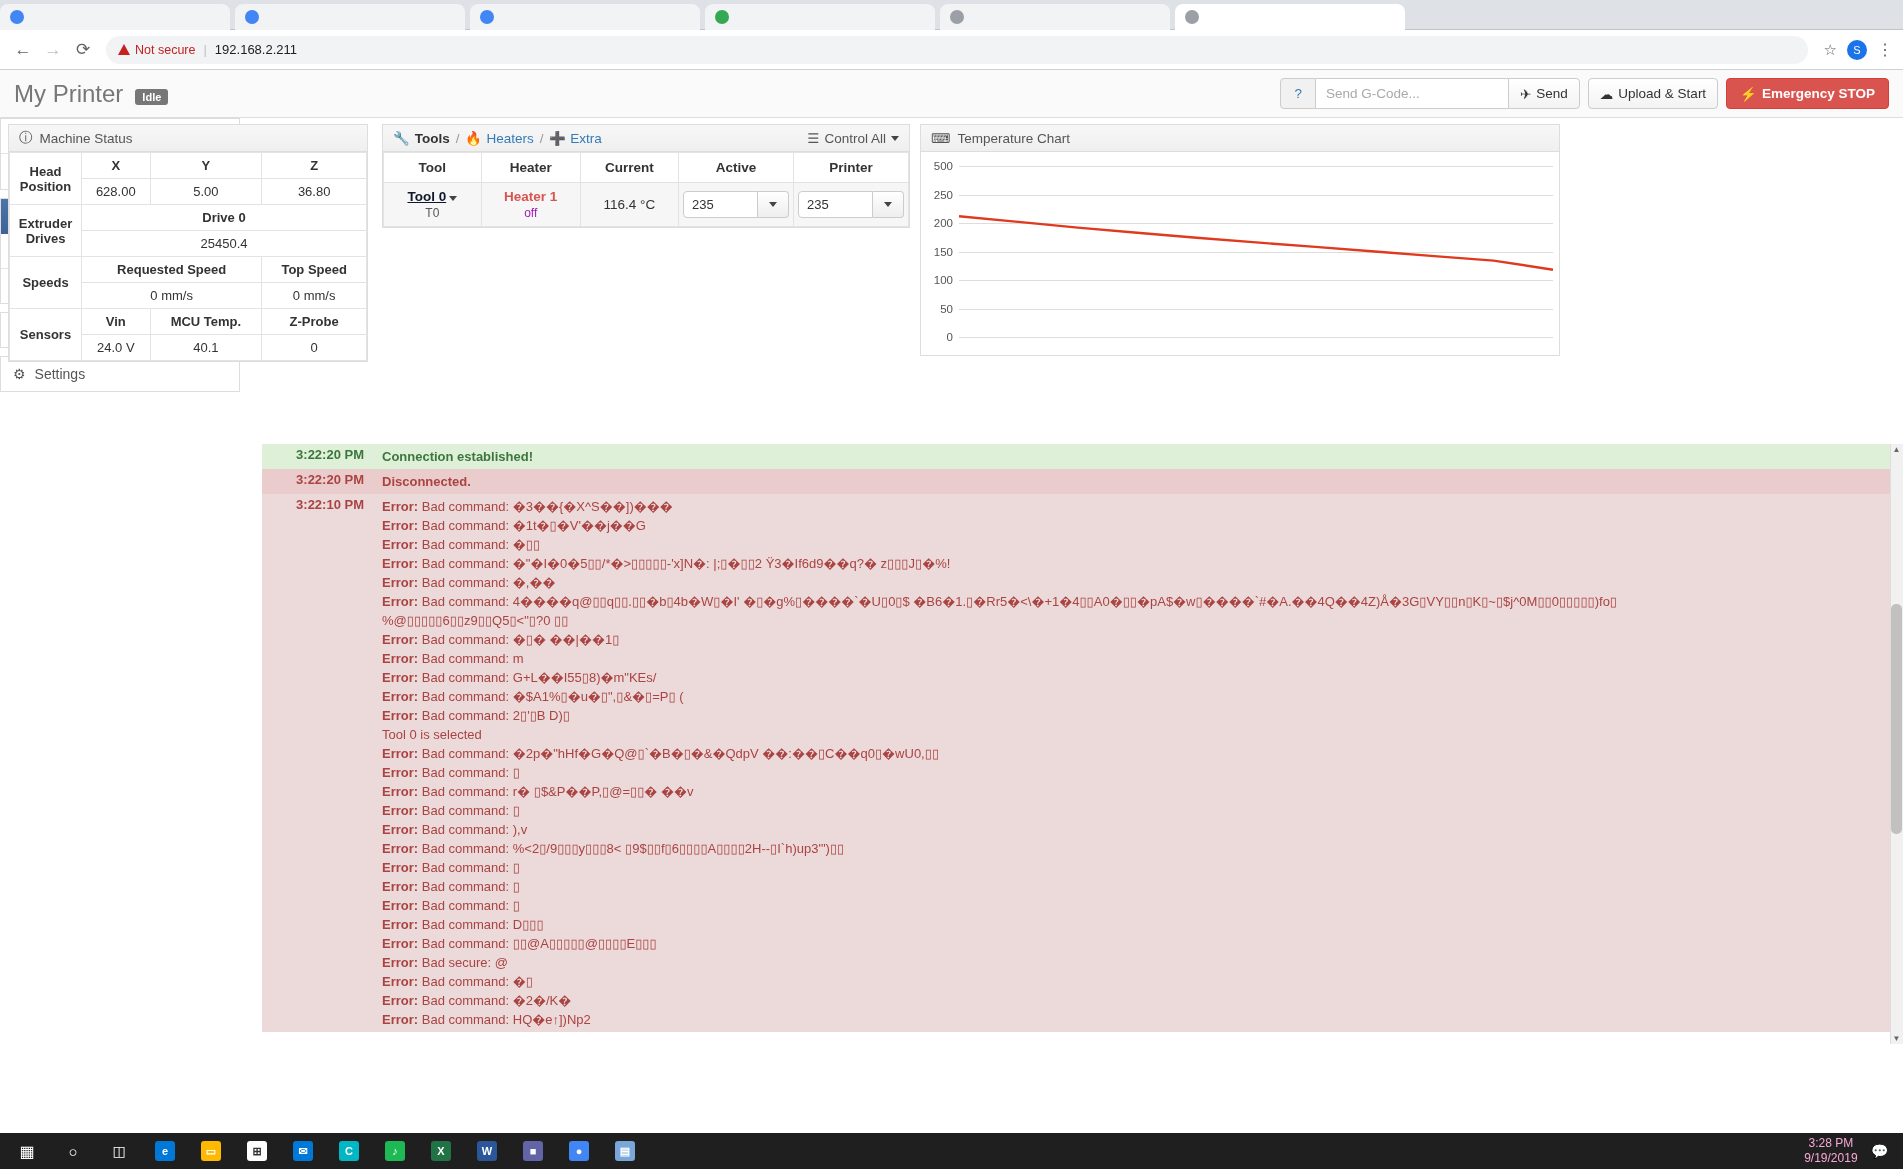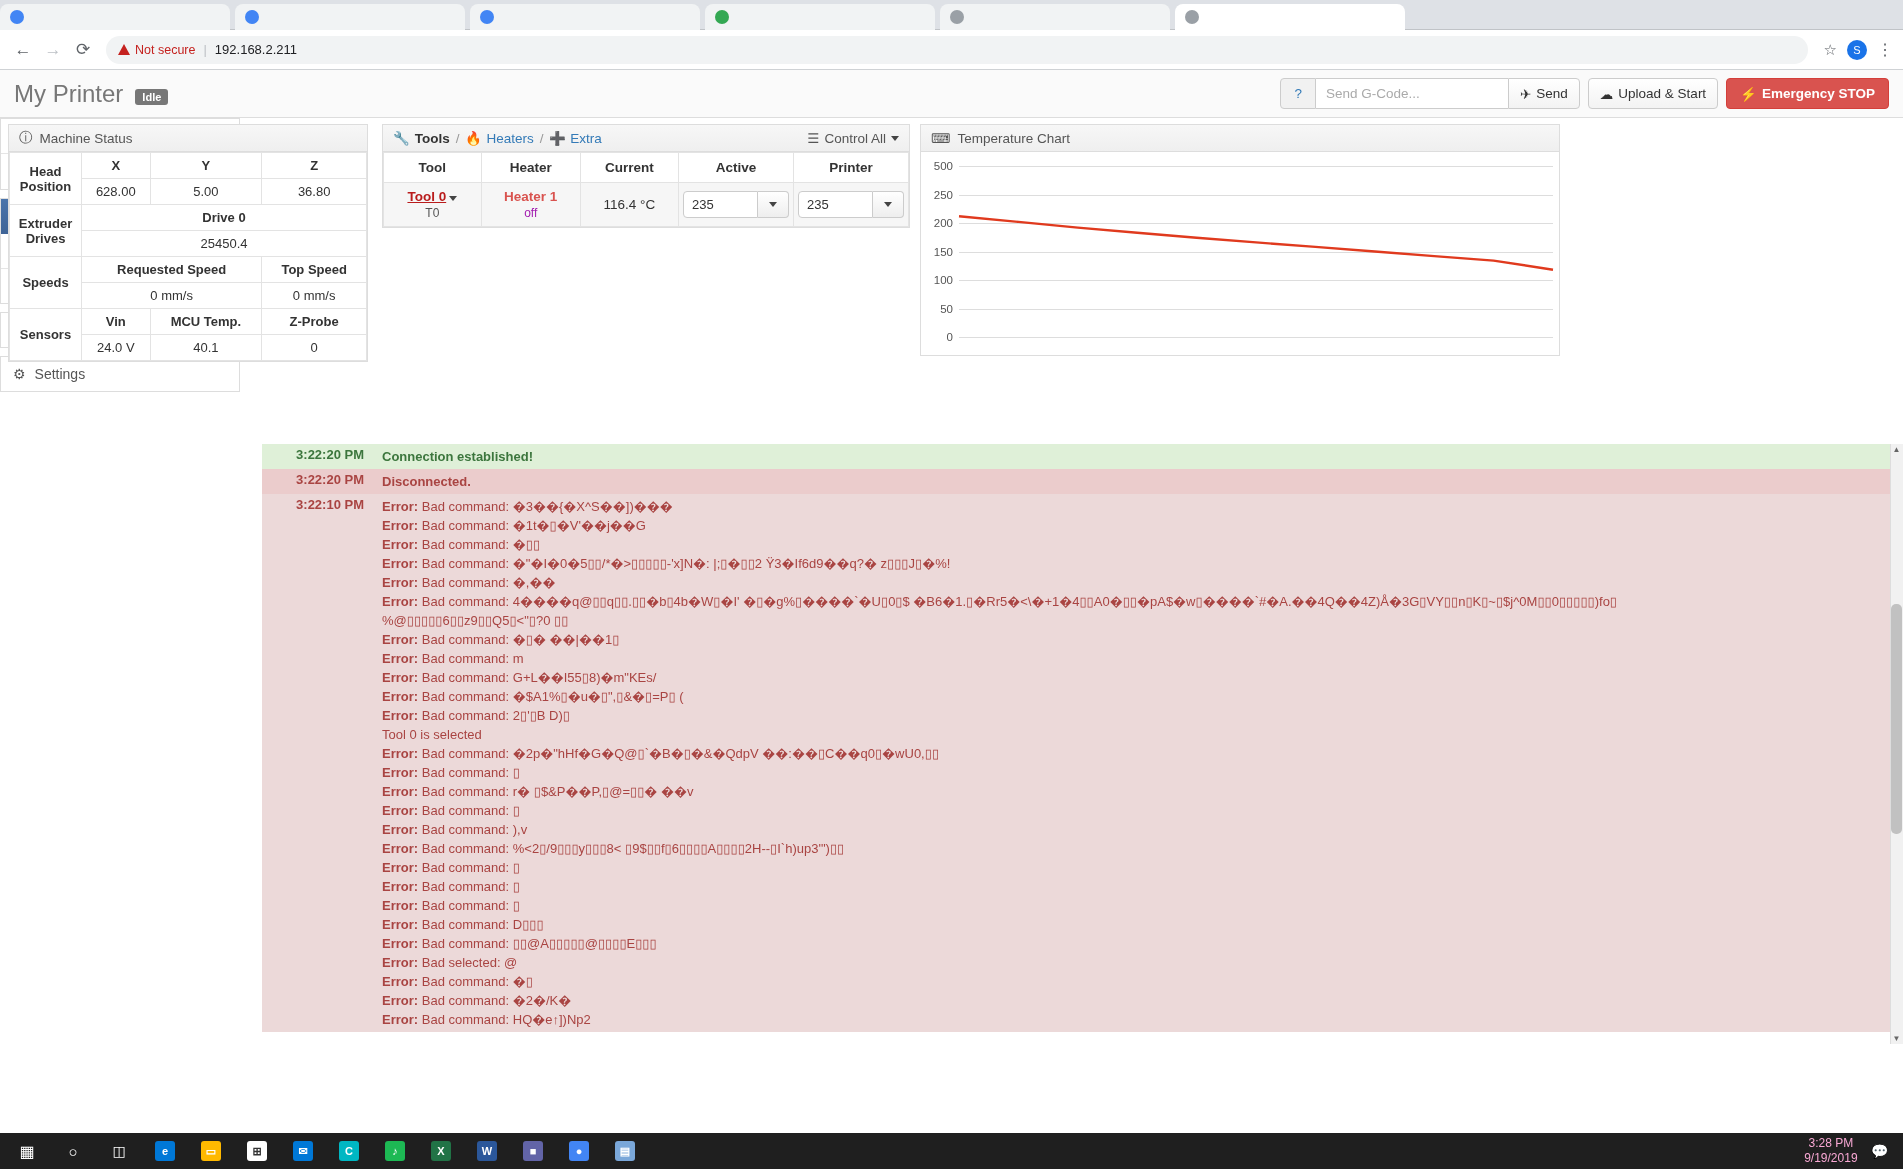--- a/index.html
+++ b/index.html
@@ -100,21 +100,21 @@
 
   
   #tools-panel{ left:382px; top:6px; width:528px; }
   .crumb{ display:flex; align-items:center; gap:6px; font-size:13.5px;}
   .crumb a{ color:#337ab7; text-decoration:none; display:flex; align-items:center; gap:4px;}
   .crumb .cur{ color:#333; font-weight:bold; display:flex; align-items:center; gap:5px;}
   .crumb .sl{ color:#999; }
   table.tools{ border-collapse:collapse; width:100%; font-size:13px; }
   table.tools th{ border:1px solid #e3e3e3; padding:7px 4px; text-align:center; font-size:13.5px;}
   table.tools td{ border:1px solid #e3e3e3; padding:6px 4px; text-align:center; background:#f6f6f6;}
-  .tool-link{ color:#b91c1c; font-weight:bold; text-decoration:underline; font-size:13.5px;}
+  .tool-link{ color:#0f172a; font-weight:bold; text-decoration:underline; font-size:13.5px;}
   .tool-sub{ color:#555; font-size:12px; margin-top:2px;}
   .heater-name{ color:#d9534f; font-weight:bold; font-size:13.5px;}
   .heater-sub{ color:#a21caf; font-size:12px; margin-top:2px;}
   .cur-temp{ color:#333; font-size:13.5px;}
   .inputgrp{ display:flex; justify-content:center; }
   .ti{ width:75px; height:27px; border:1px solid #ccc; border-radius:4px 0 0 4px;
        padding:0 8px; font-size:13px; background:#fff; color:#333; outline:none;}
   .tbtn{ width:31px; height:27px; border:1px solid #ccc; border-left:0; border-radius:0 4px 4px 0;
          background:linear-gradient(#fff,#eee); display:flex;align-items:center;justify-content:center;}
   .caret{ width:0;height:0;border-left:4px solid transparent;border-right:4px solid transparent;
@@ -451,21 +451,21 @@
           <div class="errline"><span><b>Error:</b><span> Bad command: ▯</span></span></div>
           <div class="errline"><span><b>Error:</b><span> Bad command: r� ▯$&amp;P��P,▯@=▯▯� ��v</span></span></div>
           <div class="errline"><span><b>Error:</b><span> Bad command: ▯</span></span></div>
           <div class="errline"><span><b>Error:</b><span> Bad command: ),v</span></span></div>
           <div class="errline"><span><b>Error:</b><span> Bad command: %&lt;2▯/9▯▯▯y▯▯▯8&lt; ▯9$▯▯f▯6▯▯▯▯A▯▯▯▯2H--▯I`h)up3'")▯▯</span></span></div>
           <div class="errline"><span><b>Error:</b><span> Bad command: ▯</span></span></div>
           <div class="errline"><span><b>Error:</b><span> Bad command: ▯</span></span></div>
           <div class="errline"><span><b>Error:</b><span> Bad command: ▯</span></span></div>
           <div class="errline"><span><b>Error:</b><span> Bad command: D▯▯▯</span></span></div>
           <div class="errline"><span><b>Error:</b><span> Bad command: ▯▯@A▯▯▯▯▯@▯▯▯▯E▯▯▯</span></span></div>
-          <div class="errline"><span><b>Error:</b><span> Bad selected: @</span></span></div>
+          <div class="errline"><span><b>Error:</b><span> Bad secure: @</span></span></div>
           <div class="errline"><span><b>Error:</b><span> Bad command: �▯</span></span></div>
           <div class="errline"><span><b>Error:</b><span> Bad command: �2�/K�</span></span></div>
           <div class="errline"><span><b>Error:</b><span> Bad command: HQ�e↑])Np2</span></span></div>
         </div>
       </div>
     </div>
 
   <div id="console-scrollbar">
     <div class="sb-arrow" style="top:0">▲</div>
     <div id="console-thumb" style="top:160px;height:230px"></div>

